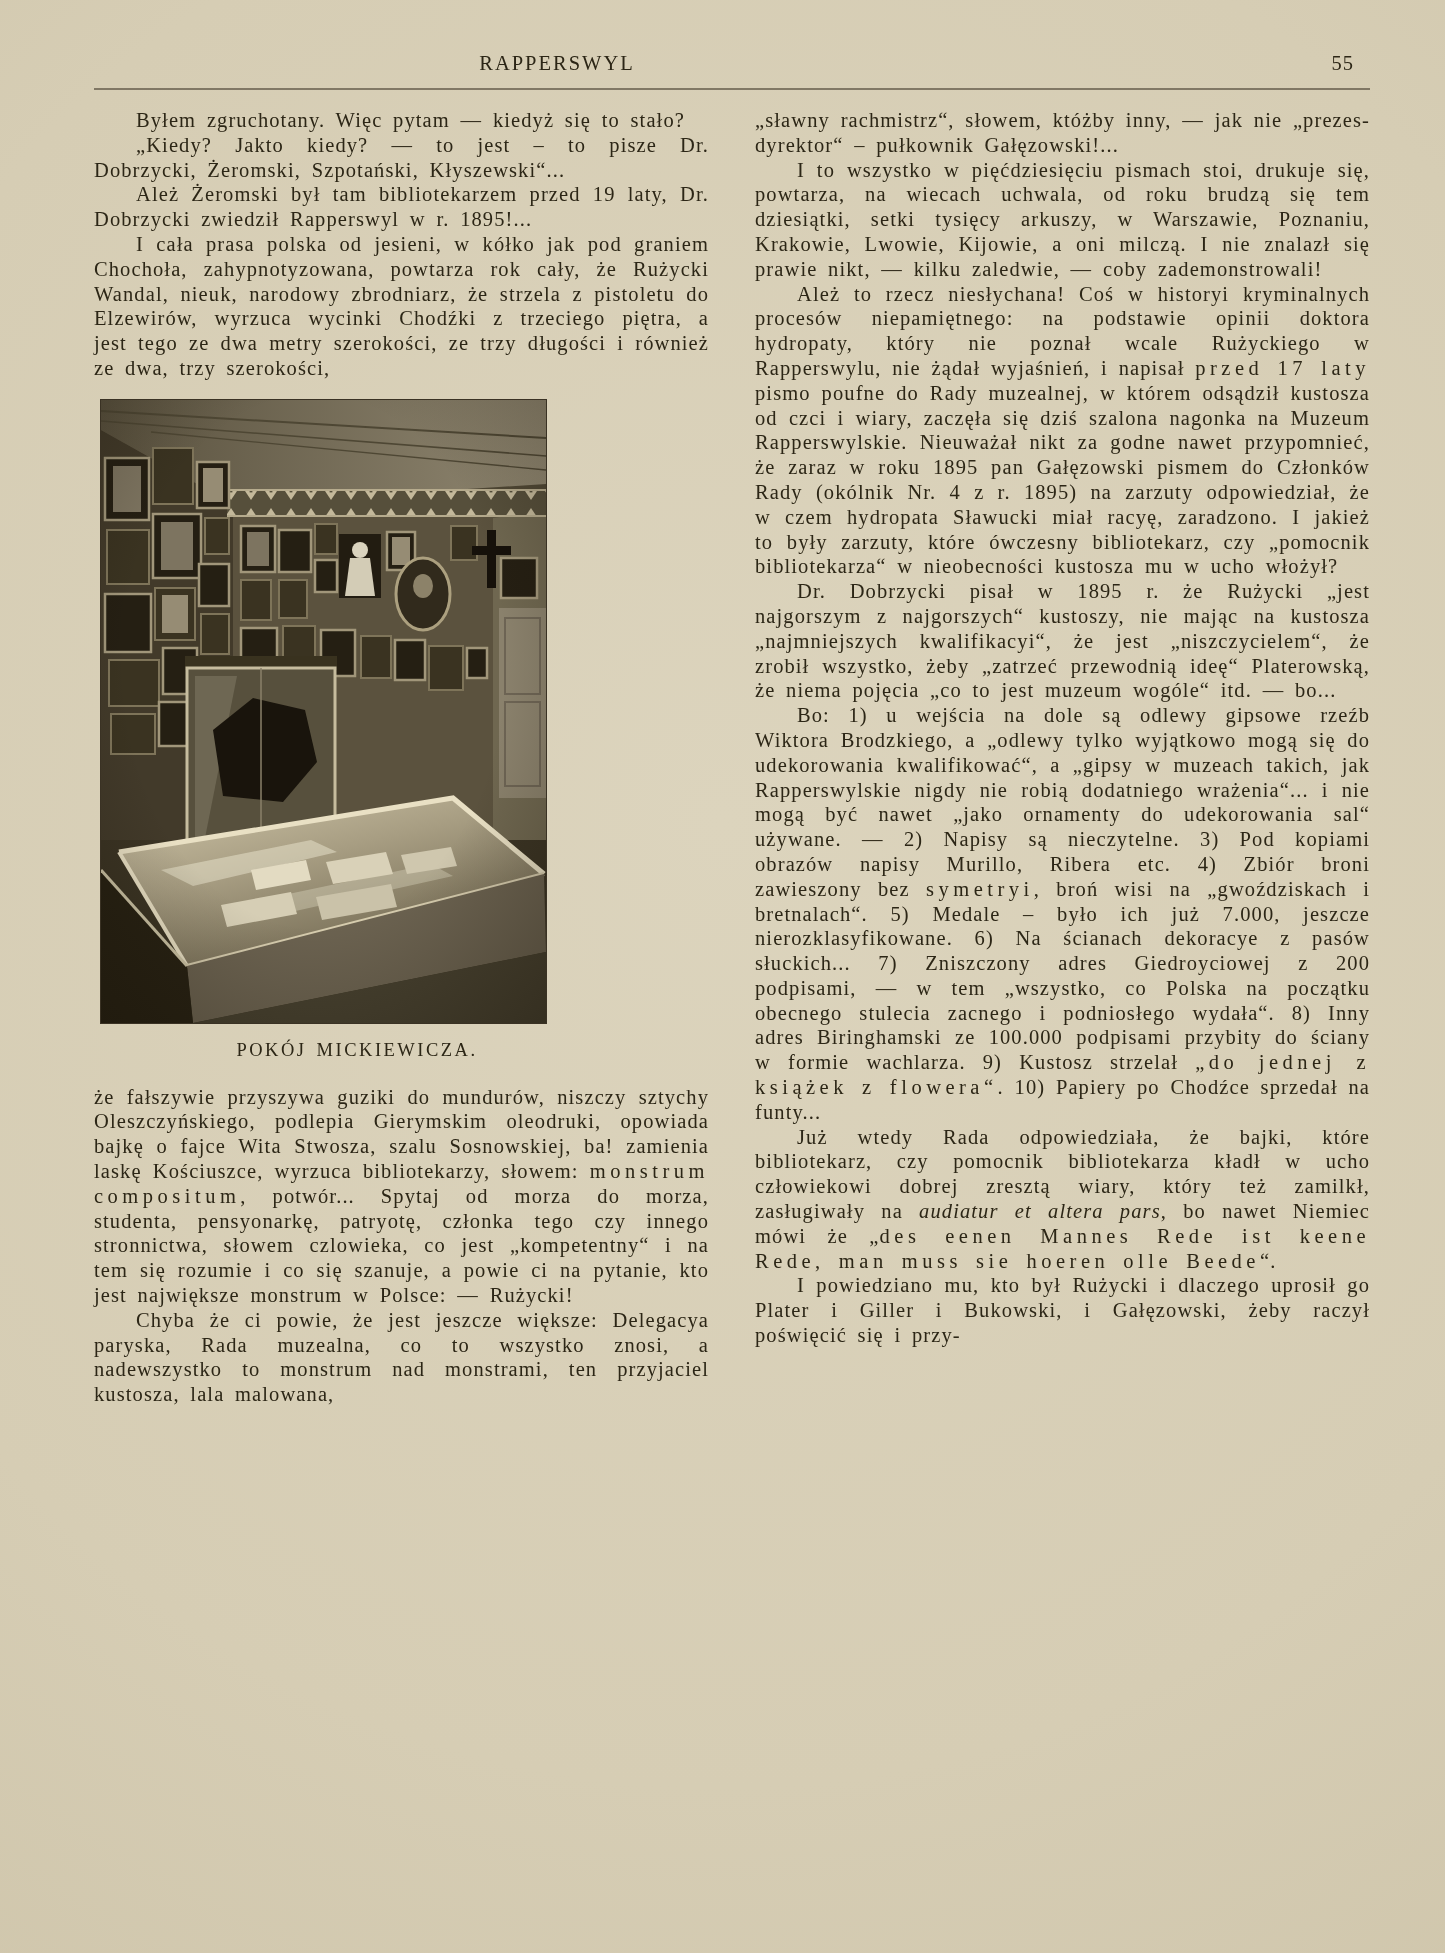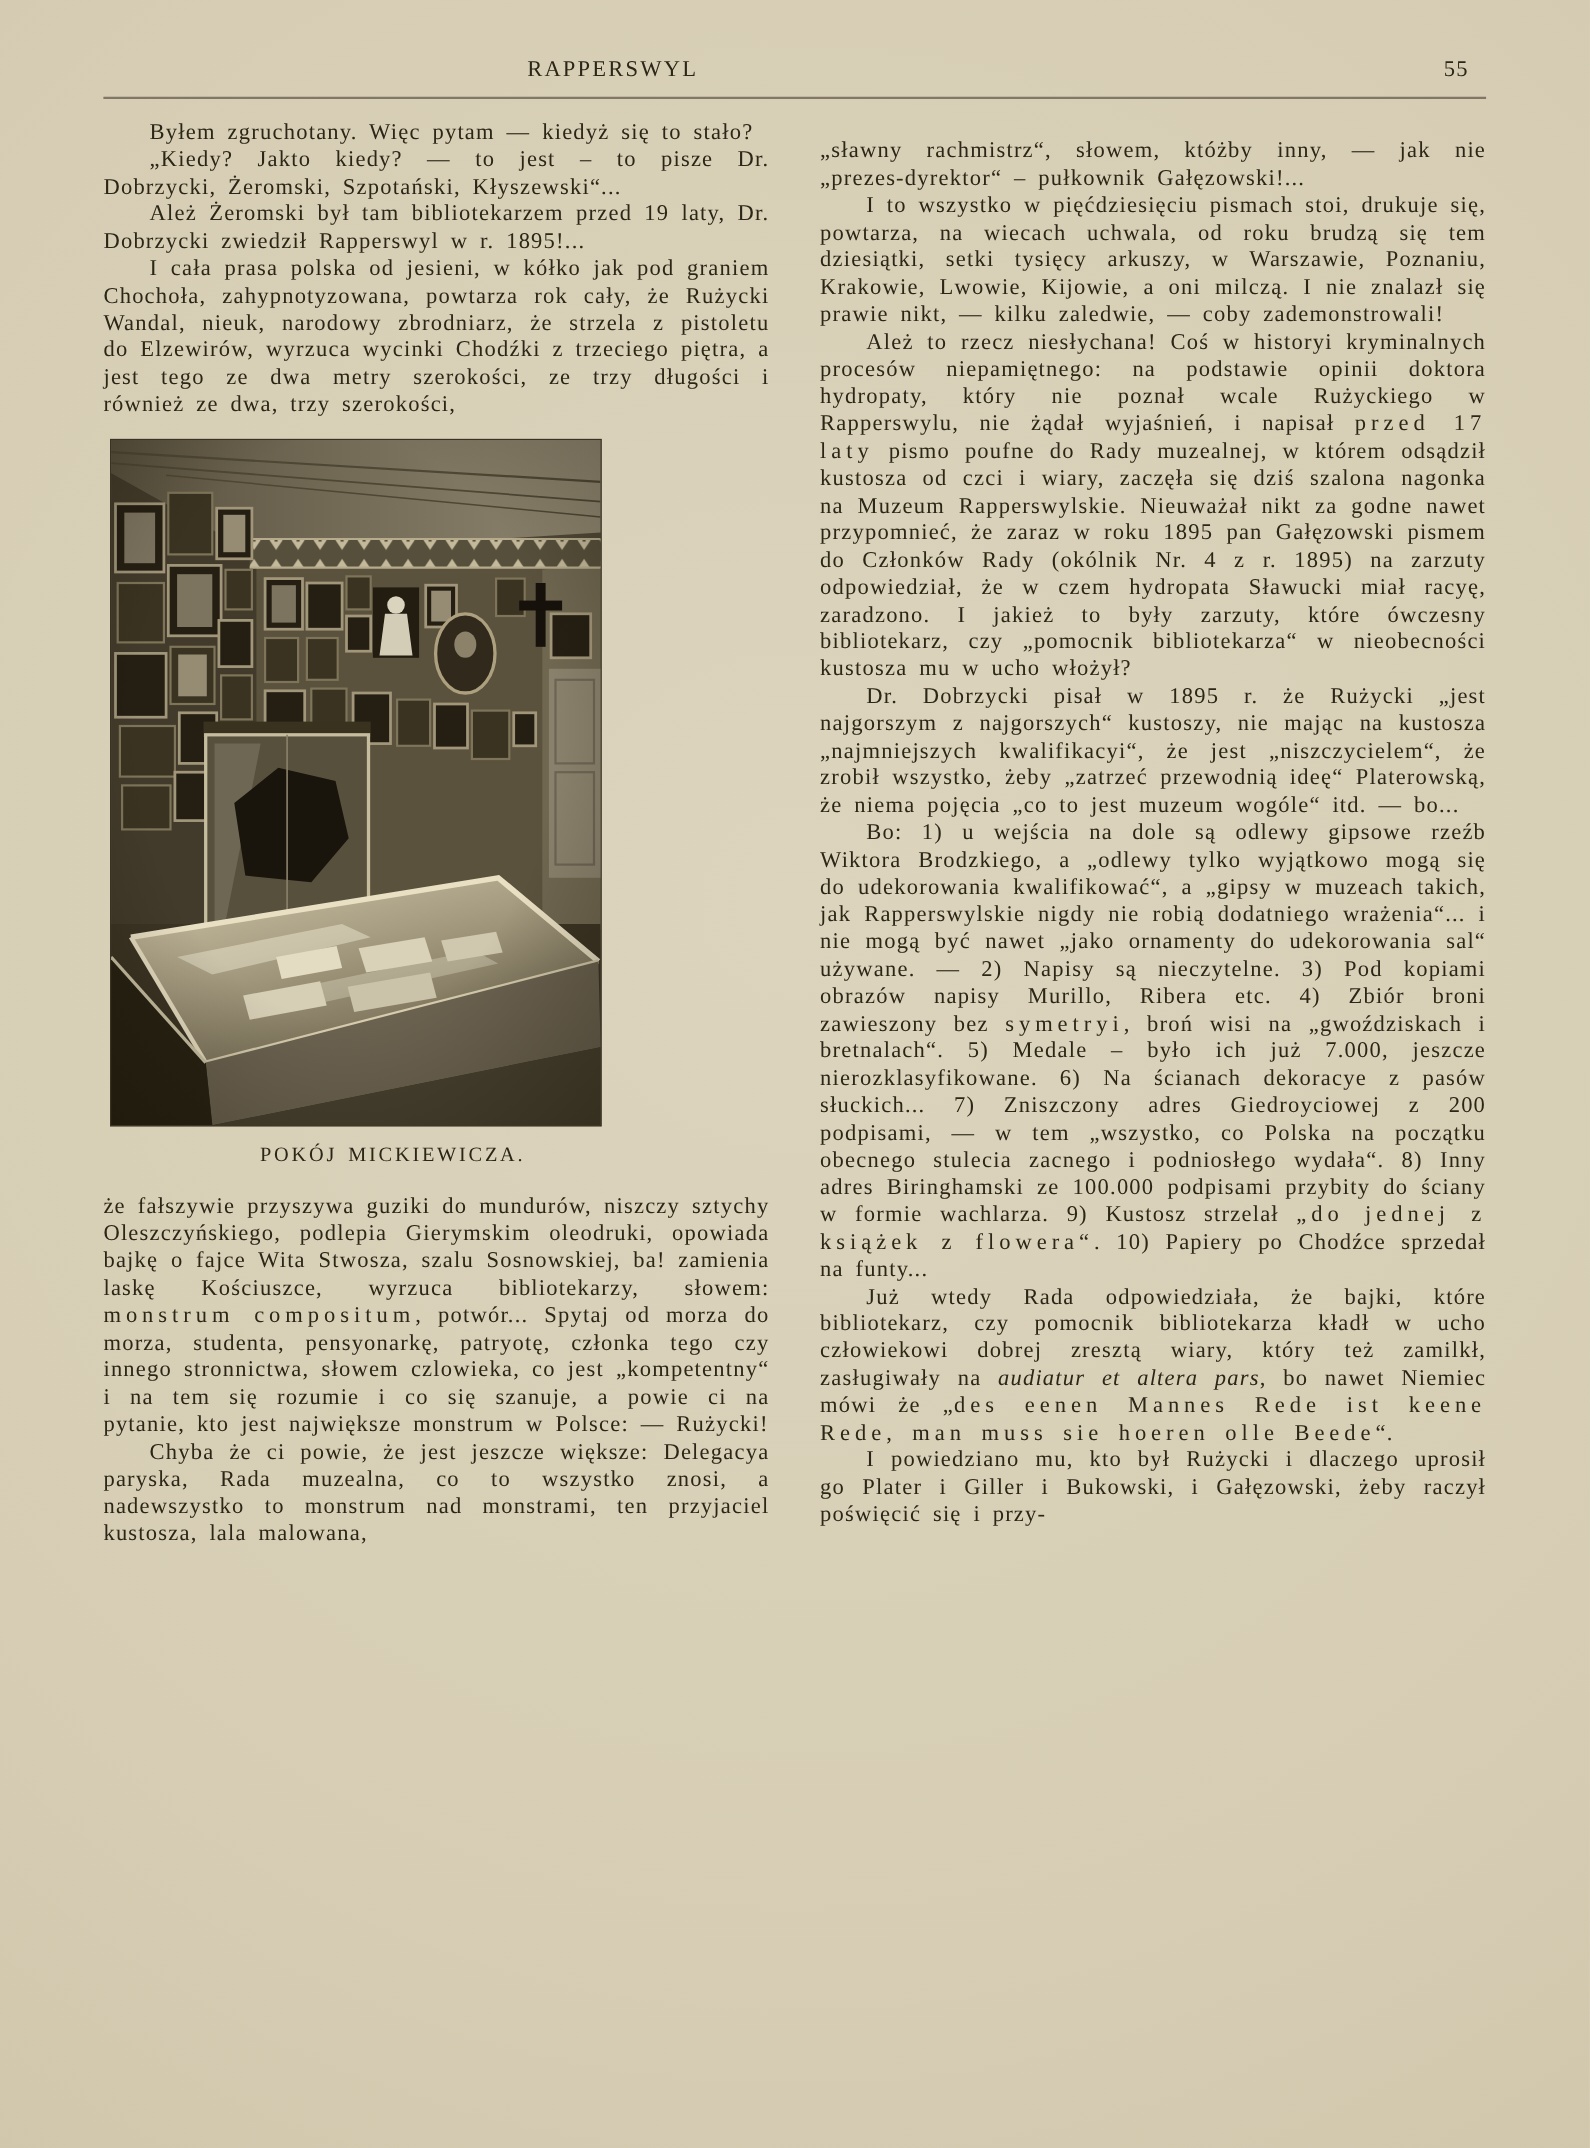--- a/index.html
+++ b/index.html
@@ -4,31 +4,31 @@
 <style>
   * { box-sizing: border-box; }
   html, body { margin: 0; padding: 0; }
   body {
     width: 1445px; height: 1953px; overflow: hidden;
     background-color: #d8cfb7;
     background-image: radial-gradient(ellipse 120% 90% at 50% 42%, #dcd4bd 0%, #d6cdb4 55%, #cbc1a6 100%);
     font-family: "Liberation Serif", "DejaVu Serif", serif;
     color: #2c2616;
   }
-  .page { padding: 52px 94px 0 94px; position: relative; }
+  .page { padding: 52px 75px 0 94px; position: relative; }
 
   .header { position: relative; height: 30px; }
   .running-title {
     position: absolute; left: 463px; top: 0; transform: translateX(-50%);
     font-size: 20.5px; letter-spacing: 2px; white-space: nowrap;
   }
   .page-number { position: absolute; right: 16px; top: 0; font-size: 20.5px; letter-spacing: 1px; text-align: center; }
   .header-rule { border: 0; border-top: 2px solid rgba(58,50,34,0.55); height: 0; margin: 6px 0 18px 0; }
 
-  .columns { display: flex; gap: 46px; align-items: center; }
+  .columns { display: flex; gap: 46px; align-items: flex-start; }
   .col {
     flex: 1 1 0; min-width: 0;
     text-align: justify;
     font-size: 20.5px; line-height: 24.8px;
     letter-spacing: 1.1px; word-spacing: 4.5px;
     hyphens: auto;
   }
   .para { margin: 0; text-indent: 42px; }
   .para.noindent { text-indent: 0; }
   .sperr { letter-spacing: 4.5px; }

